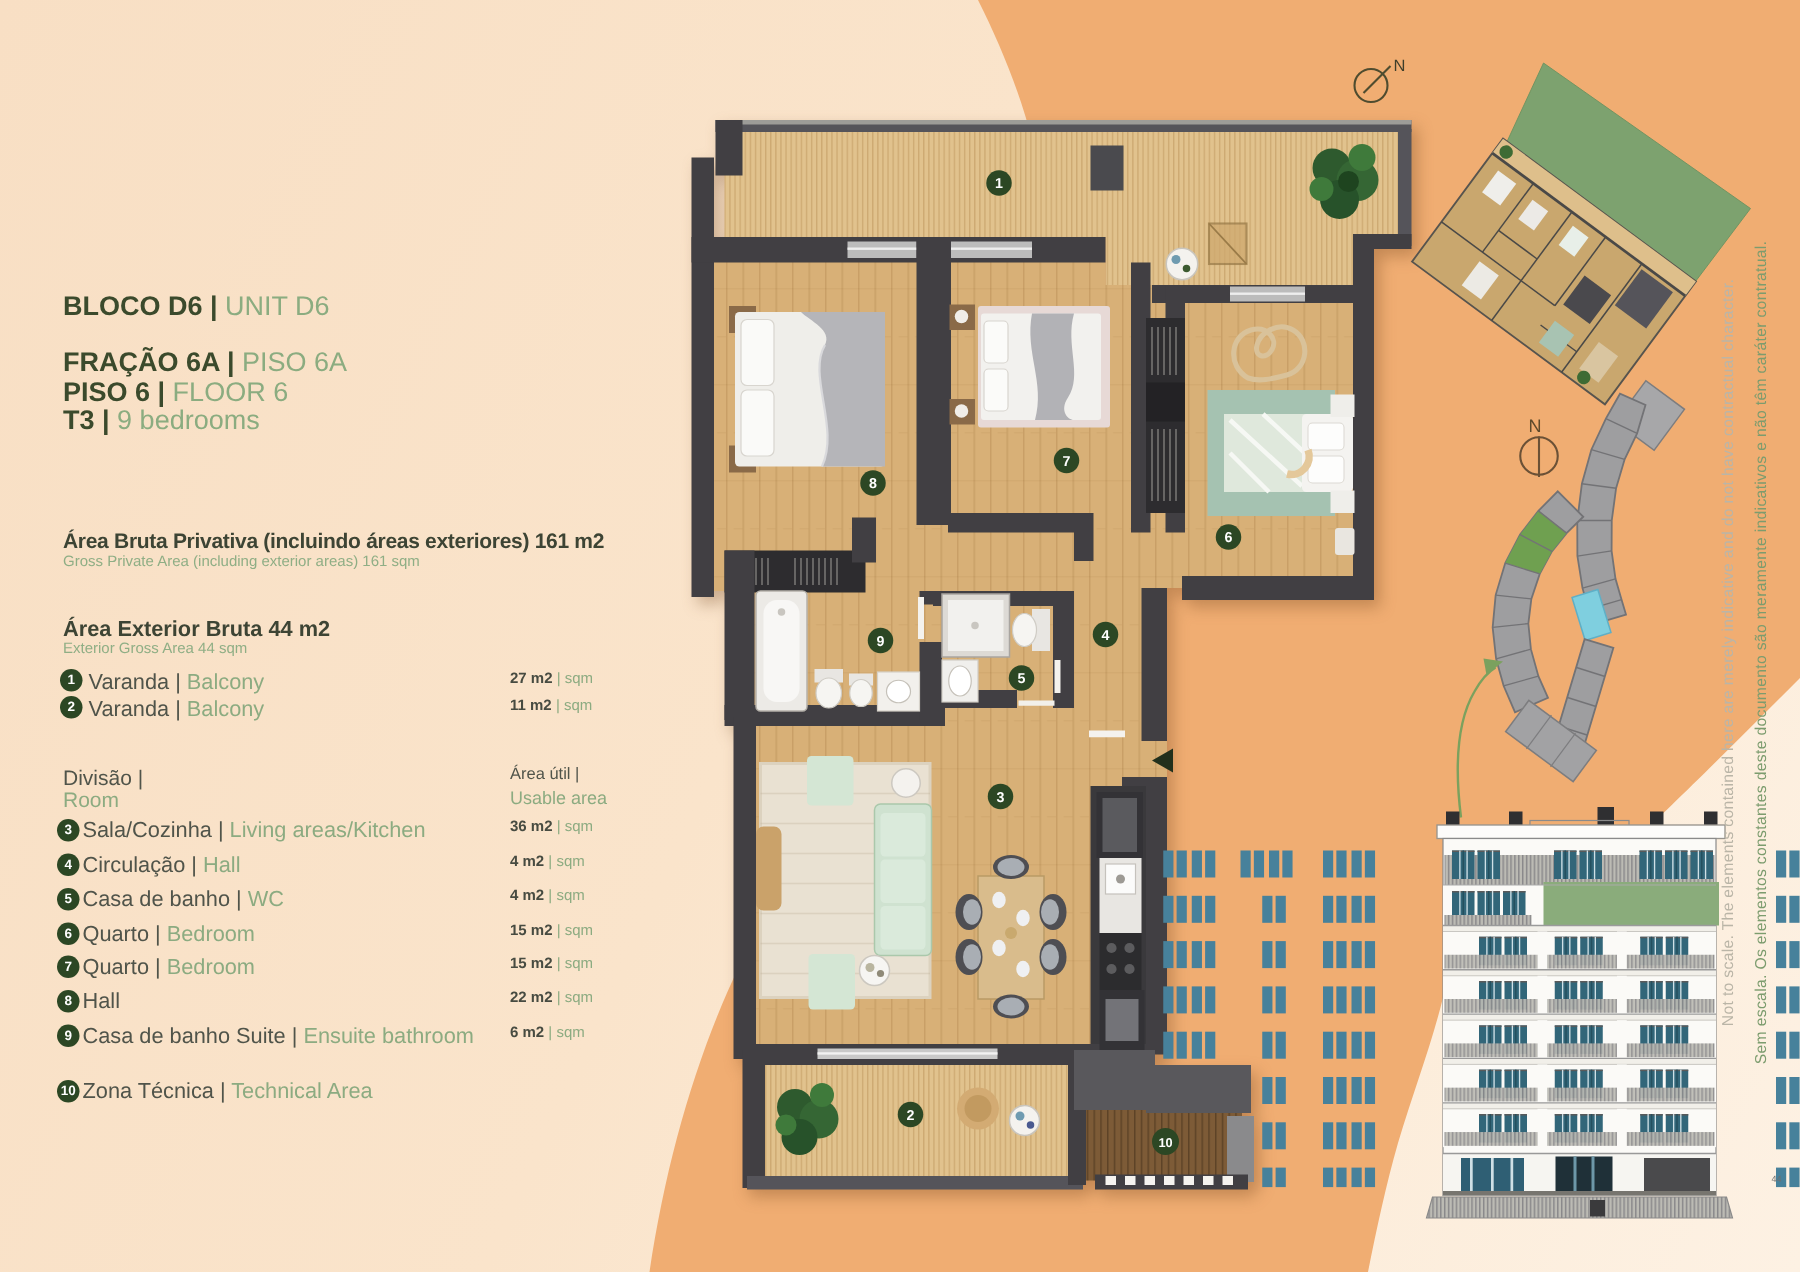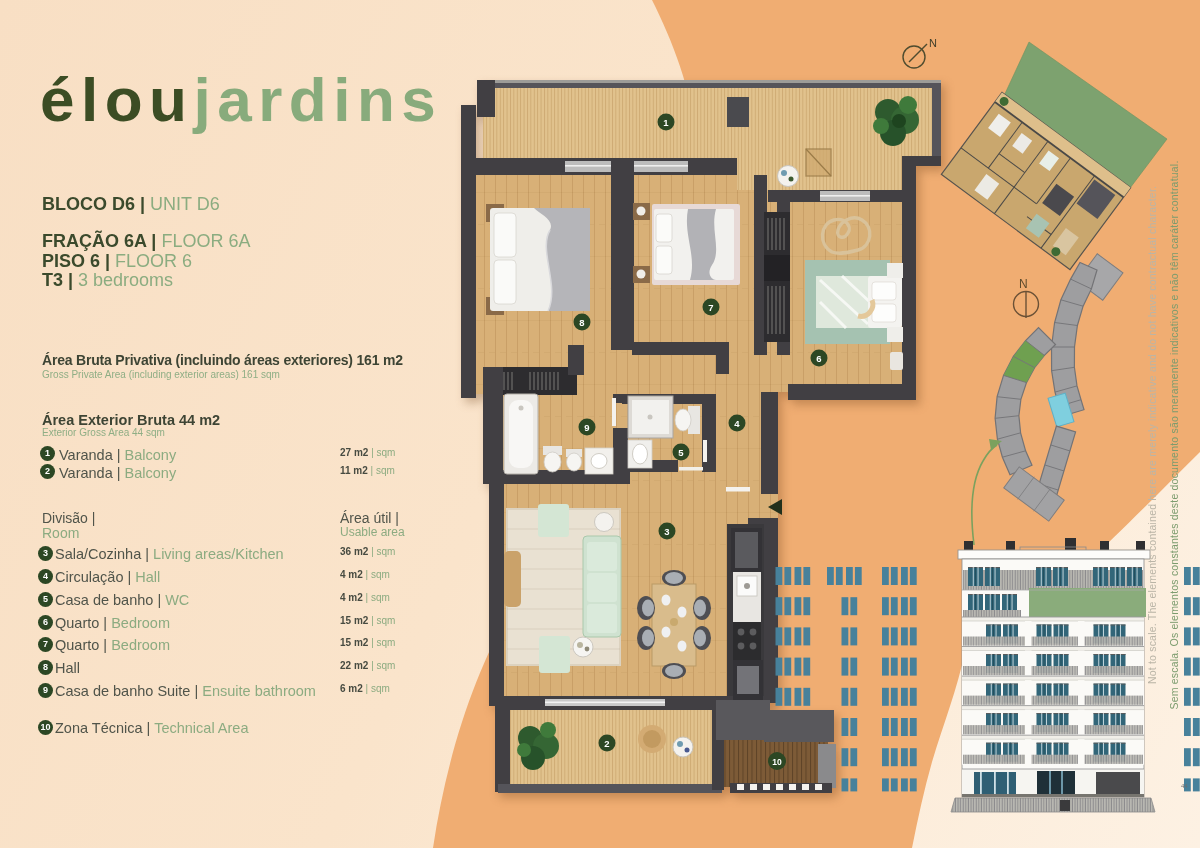--- a/index.html
+++ b/index.html
@@ -651,47 +651,46 @@
         <use href="#fw" x="1184" y="627.4"></use>
         <use href="#fw" x="1184" y="657.6"></use>
         <use href="#fw" x="1184" y="687.8"></use>
         <use href="#fw" x="1184" y="718.0"></use>
         <use href="#fw" x="1184" y="748.2"></use>
         <use href="#fws" x="1184" y="778.4"></use>
       </g>
 <text x="1181" y="788" font-size="6" fill="#6f6f6f" font-family="Liberation Sans,sans-serif">44</text>
 </svg>
 
-<div class="t" style="left:40px;top:64px;font-size:62px;font-weight:700;letter-spacing:6.5px"><span style="color:#3c4d24">élou</span><span style="color:#88ab7c">jardins</span></div>
 
 <div class="t" style="left:42px;top:194px;font-size:18px"><span class="pt" style="color:#3b4a2c">BLOCO D6 <span style="font-weight:700">|</span></span> <span class="en" style="color:#8bac80">UNIT D6</span></div>
 
 <div class="t" style="left:42px;top:232px;font-size:18px;line-height:19.5px">
-<div><span class="pt" style="color:#3b4a2c">FRAÇÃO 6A |</span> <span class="en" style="color:#8bac80">FLOOR 6A</span></div>
+<div><span class="pt" style="color:#3b4a2c">FRAÇÃO 6A |</span> <span class="en" style="color:#8bac80">PISO 6A</span></div>
 <div><span class="pt" style="color:#3b4a2c">PISO 6 |</span> <span class="en" style="color:#8bac80">FLOOR 6</span></div>
-<div><span class="pt" style="color:#3b4a2c">T3 |</span> <span class="en" style="color:#8bac80;font-weight:400">3 bedrooms</span></div>
+<div><span class="pt" style="color:#3b4a2c">T3 |</span> <span class="en" style="color:#8bac80;font-weight:400">9 bedrooms</span></div>
 </div>
 
 <div class="t" style="left:42px;top:352px;font-size:14px;font-weight:700;color:#3d4434;letter-spacing:-0.2px">Área Bruta Privativa (incluindo áreas exteriores) 161 m2</div>
 <div class="t" style="left:42px;top:369px;font-size:10px;color:#8fae85">Gross Private Area (including exterior areas) 161 sqm</div>
 
 <div class="t" style="left:42px;top:412px;font-size:14.5px;font-weight:700;color:#3d4434">Área Exterior Bruta 44 m2</div>
 <div class="t" style="left:42px;top:427px;font-size:10px;color:#8fae85">Exterior Gross Area 44 sqm</div>
 
 <div class="badge" style="left:40px;top:446px">1</div>
 <div class="t item" style="left:59px;top:447px">Varanda | <span class="en">Balcony</span></div>
 <div class="t val" style="left:340px;top:447px">27 m2 <span class="en" style="color:#8cab81">| sqm</span></div>
 
 <div class="badge" style="left:40px;top:464px">2</div>
 <div class="t item" style="left:59px;top:464.5px">Varanda | <span class="en">Balcony</span></div>
 <div class="t val" style="left:340px;top:464.5px">11 m2 <span class="en" style="color:#8cab81">| sqm</span></div>
 
 <div class="t" style="left:42px;top:510px;font-size:14px;color:#50544a">Divisão |</div>
 <div class="t" style="left:42px;top:525px;font-size:14px;color:#8cab81">Room</div>
-<div class="t" style="left:340px;top:510px;font-size:14px;color:#50544a">Área útil |</div>
+<div class="t" style="left:340px;top:510px;font-size:11px;color:#50544a">Área útil |</div>
 <div class="t" style="left:340px;top:525px;font-size:12px;color:#8cab81">Usable area</div>
 
 <div class="badge" style="left:38px;top:546px">3</div>
 <div class="t item" style="left:55px;top:546px">Sala/Cozinha | <span class="en">Living areas/Kitchen</span></div>
 <div class="t val" style="left:340px;top:546px">36 m2 <span class="en" style="color:#8cab81">| sqm</span></div>
 
 <div class="badge" style="left:38px;top:569px">4</div>
 <div class="t item" style="left:55px;top:569px">Circulação | <span class="en">Hall</span></div>
 <div class="t val" style="left:340px;top:569px">4 m2 <span class="en" style="color:#8cab81">| sqm</span></div>
 

